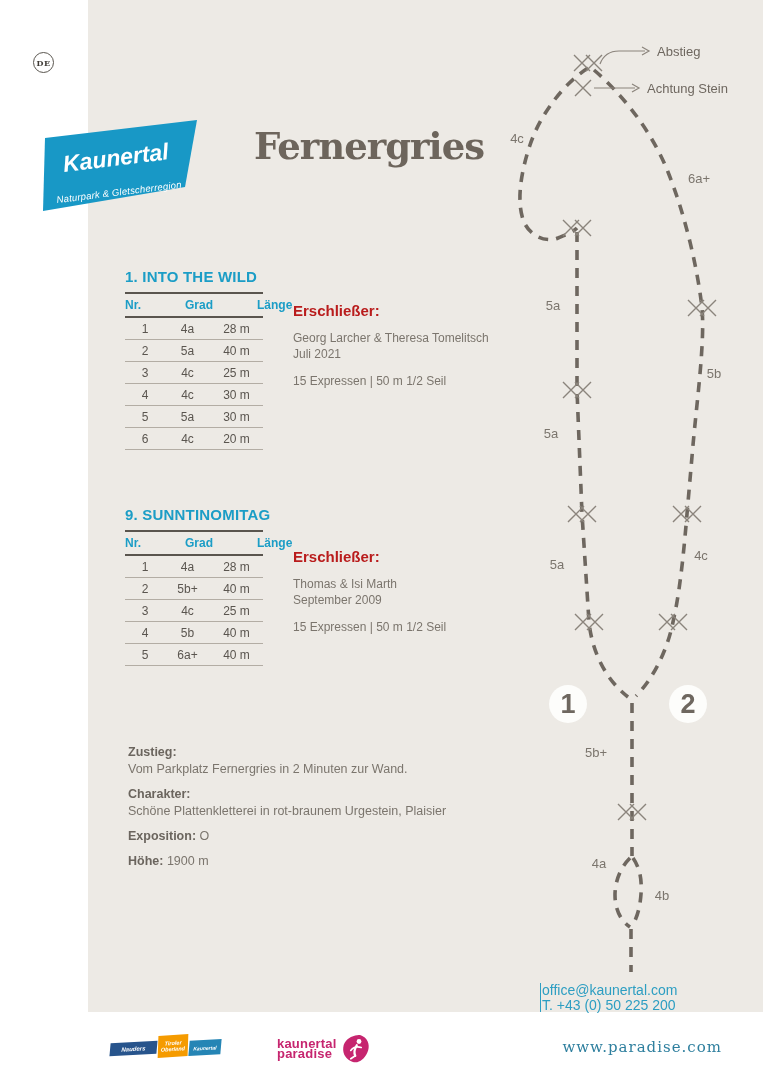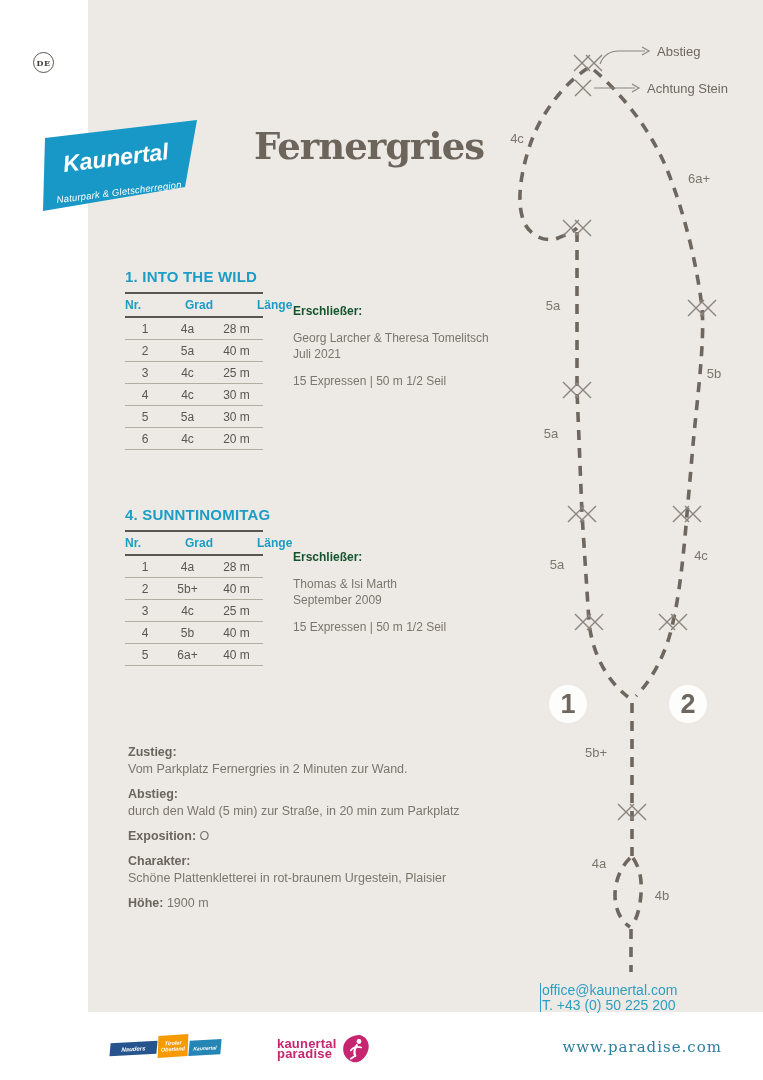--- a/index.html
+++ b/index.html
@@ -32,21 +32,21 @@
   .tbl .tr{display:flex;height:21px;align-items:center;border-bottom:1px solid #b3ada4;}
   .tbl .tr.head{height:22px;border-bottom:2px solid #5a554e;gap:44px;}
   .tbl .tr.head .td{color:#1b9dc6;font-weight:bold;}
   .tbl .td{font-size:12px;color:#5a554f;text-align:center;}
   .tbl .td:nth-child(1){width:40px;}
   .tbl .td:nth-child(2){width:45px;}
   .tbl .td:nth-child(3){width:53px;}
 
   
   .dev{position:absolute;width:220px;font-size:12px;line-height:16px;color:#7b756d;}
-  .dev .dev-h{font-weight:bold;font-size:12px;color:#14532d;margin:0 0 11px 0;}
+  .dev .dev-h{font-weight:bold;font-size:15px;color:#b91c1c;margin:0 0 11px 0;}
   .dev .dev-p{margin:0 0 11px 0;}
 
   
   .info{position:absolute;left:128px;top:744px;width:370px;}
   .info-item{margin-bottom:8px;font-size:12.5px;line-height:17px;}
   .info-label{font-weight:bold;color:#6b655e;}
   .info-text{color:#7b756d;}
 
   
   #topo-svg{position:absolute;left:0;top:0;pointer-events:none;}
@@ -181,21 +181,21 @@
     </div>
   </div>
 <div class="dev" style="left:293px;top:303px;">
   <p class="dev-h">Erschließer:</p>
   <div>
       <p class="dev-p">Georg Larcher &amp; Theresa Tomelitsch<br>Juli 2021</p>
       <p class="dev-p">15 Expressen | 50 m 1/2 Seil</p>
     </div>
 </div>
 
-<div class="route-title" style="left:125px;top:506px;">4. SUNNTINOMITAG</div>
+<div class="route-title" style="left:125px;top:506px;">9. SUNNTINOMITAG</div>
 <div class="tbl" style="left:125px;top:530px;">
     <div class="tr head">
       <div class="td">Nr.</div>
       <div class="td">Grad</div>
       <div class="td">Länge</div>
     </div>
     <div class="tr">
       <div class="td">1</div>
       <div class="td">4a</div>
       <div class="td">28 m</div>
@@ -224,23 +224,22 @@
 <div class="dev" style="left:293px;top:549px;">
   <p class="dev-h">Erschließer:</p>
   <div>
       <p class="dev-p">Thomas &amp; Isi Marth<br>September 2009</p>
       <p class="dev-p">15 Expressen | 50 m 1/2 Seil</p>
     </div>
 </div>
 
 <div class="info" id="info-list">
     <div class="info-item"><span class="info-label">Zustieg:</span><br><span class="info-text"> Vom Parkplatz Fernergries in 2 Minuten zur Wand.</span></div>
-    <div class="info-item"><span class="info-label">Abstieg:</span><br><span class="info-text"> durch den Wald (5 min) zur Straße, in 20 min zum Parkplatz</span></div>
+    <div class="info-item"><span class="info-label">Charakter:</span><br><span class="info-text"> Schöne Plattenkletterei in rot-braunem Urgestein, Plaisier</span></div>
     <div class="info-item inline"><span class="info-label">Exposition:</span><span class="info-text"> O</span></div>
-    <div class="info-item"><span class="info-label">Charakter:</span><br><span class="info-text"> Schöne Plattenkletterei in rot-braunem Urgestein, Plaisier</span></div>
     <div class="info-item inline"><span class="info-label">Höhe:</span><span class="info-text"> 1900 m</span></div>
   </div>
 
 <div class="contact">
   <a href="#">office@kaunertal.com</a>
   <span>T. +43 (0) 50 225 200</span>
 </div>
 
 <div class="region-logo">
   <div class="chip nauders">Nauders</div>

